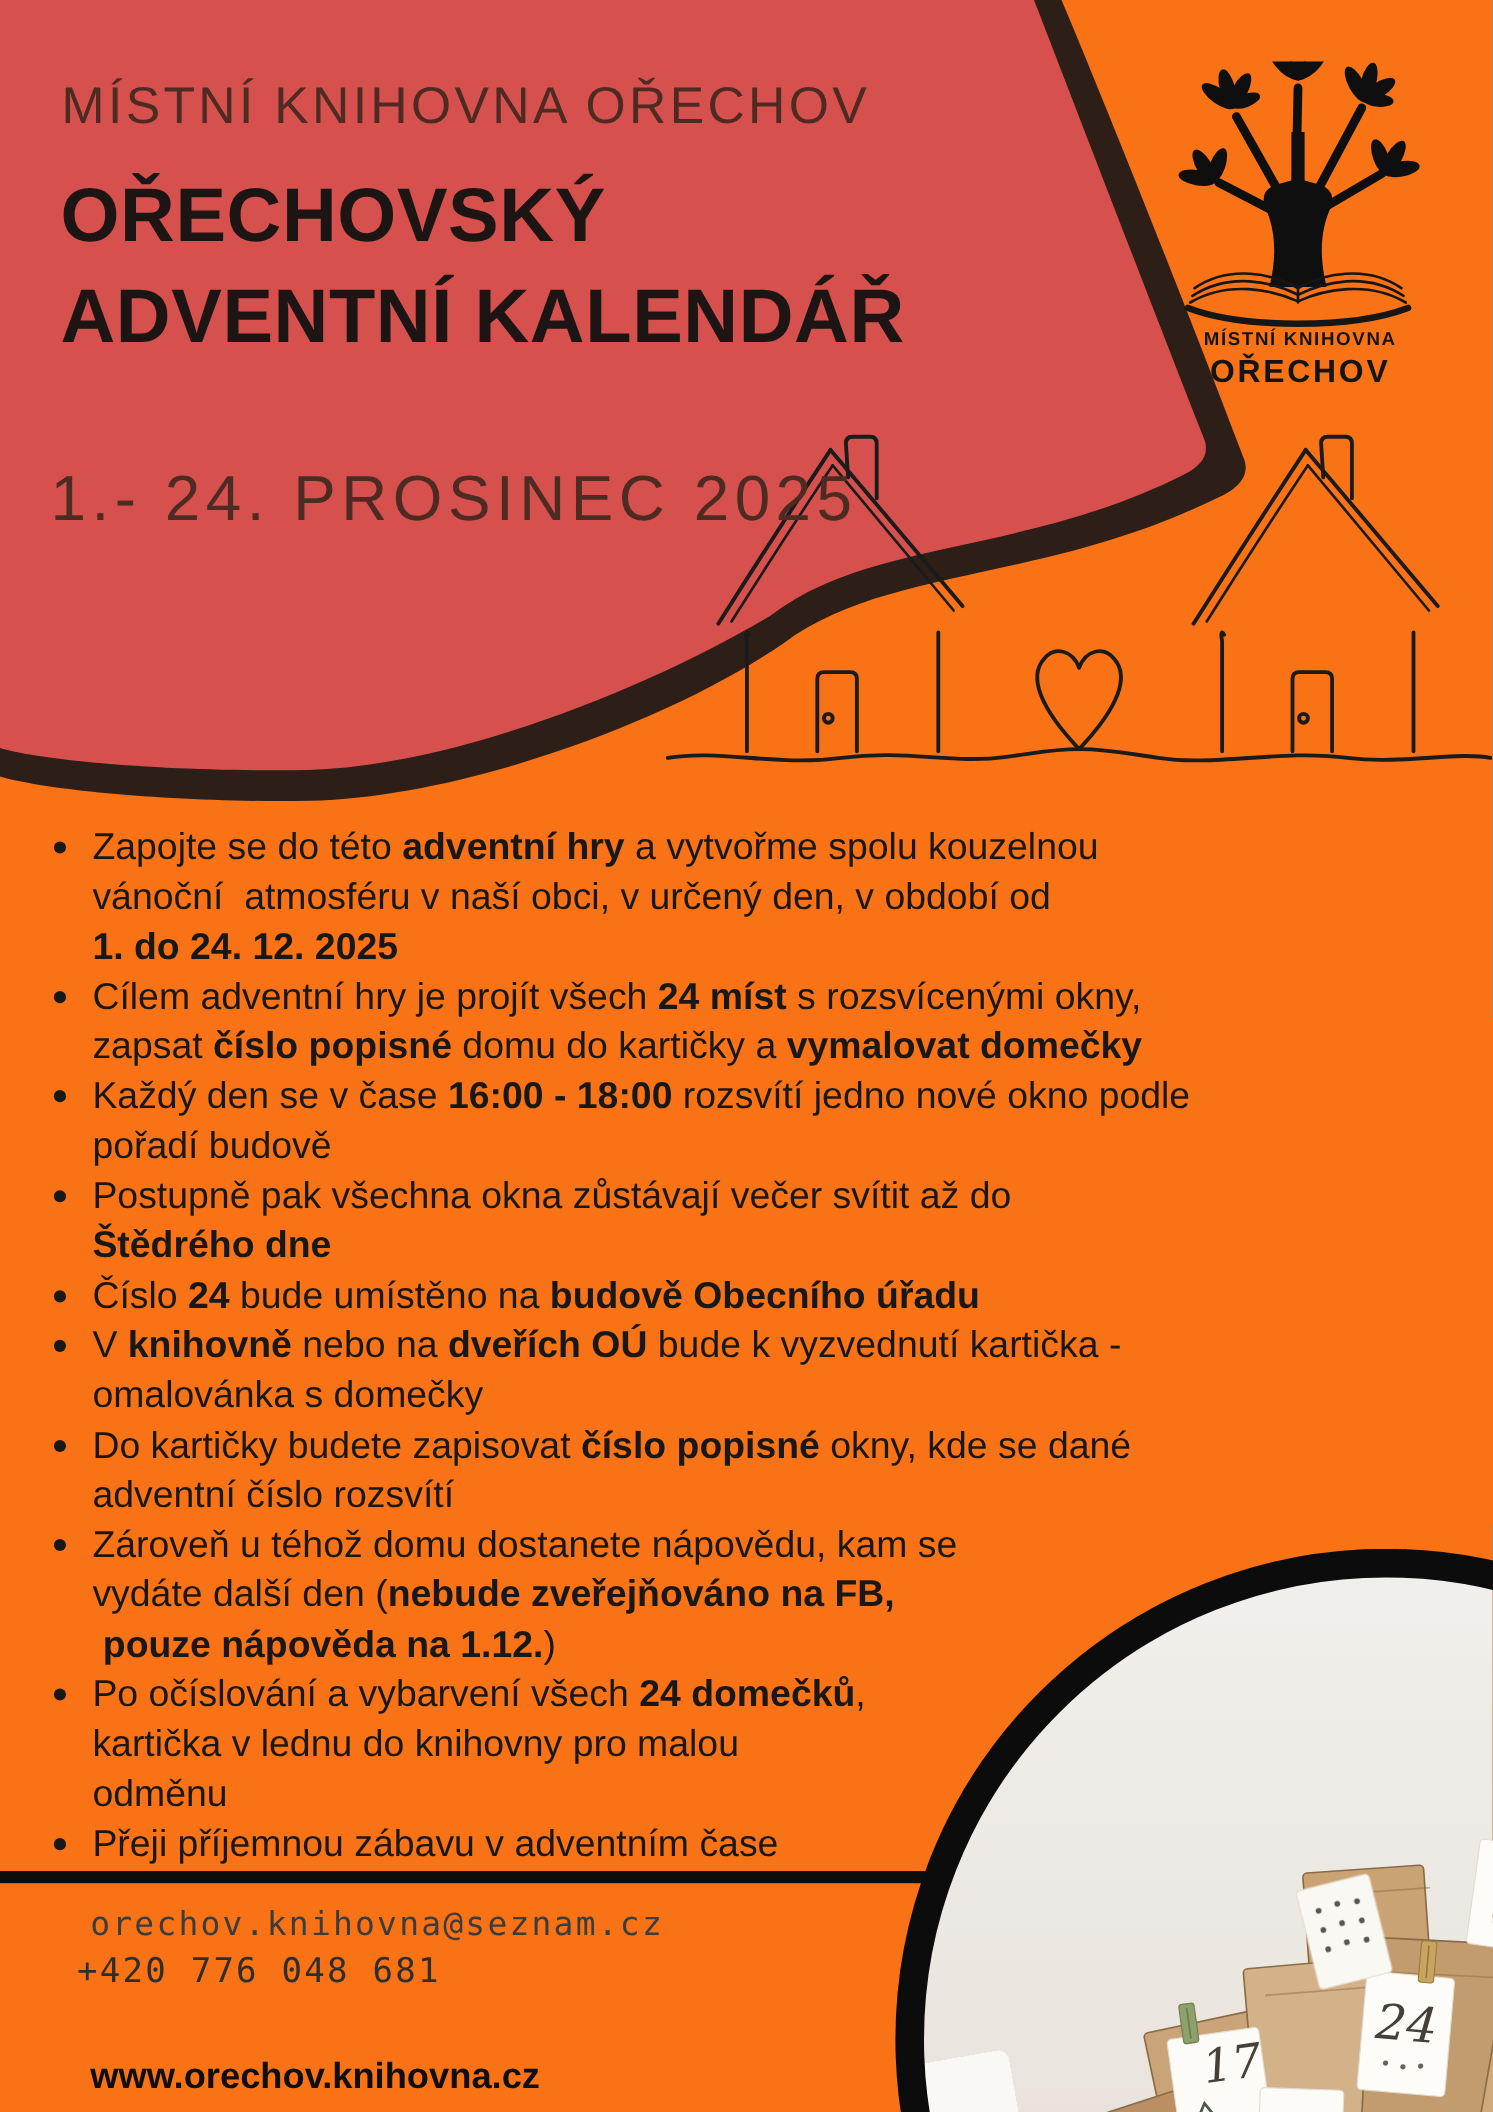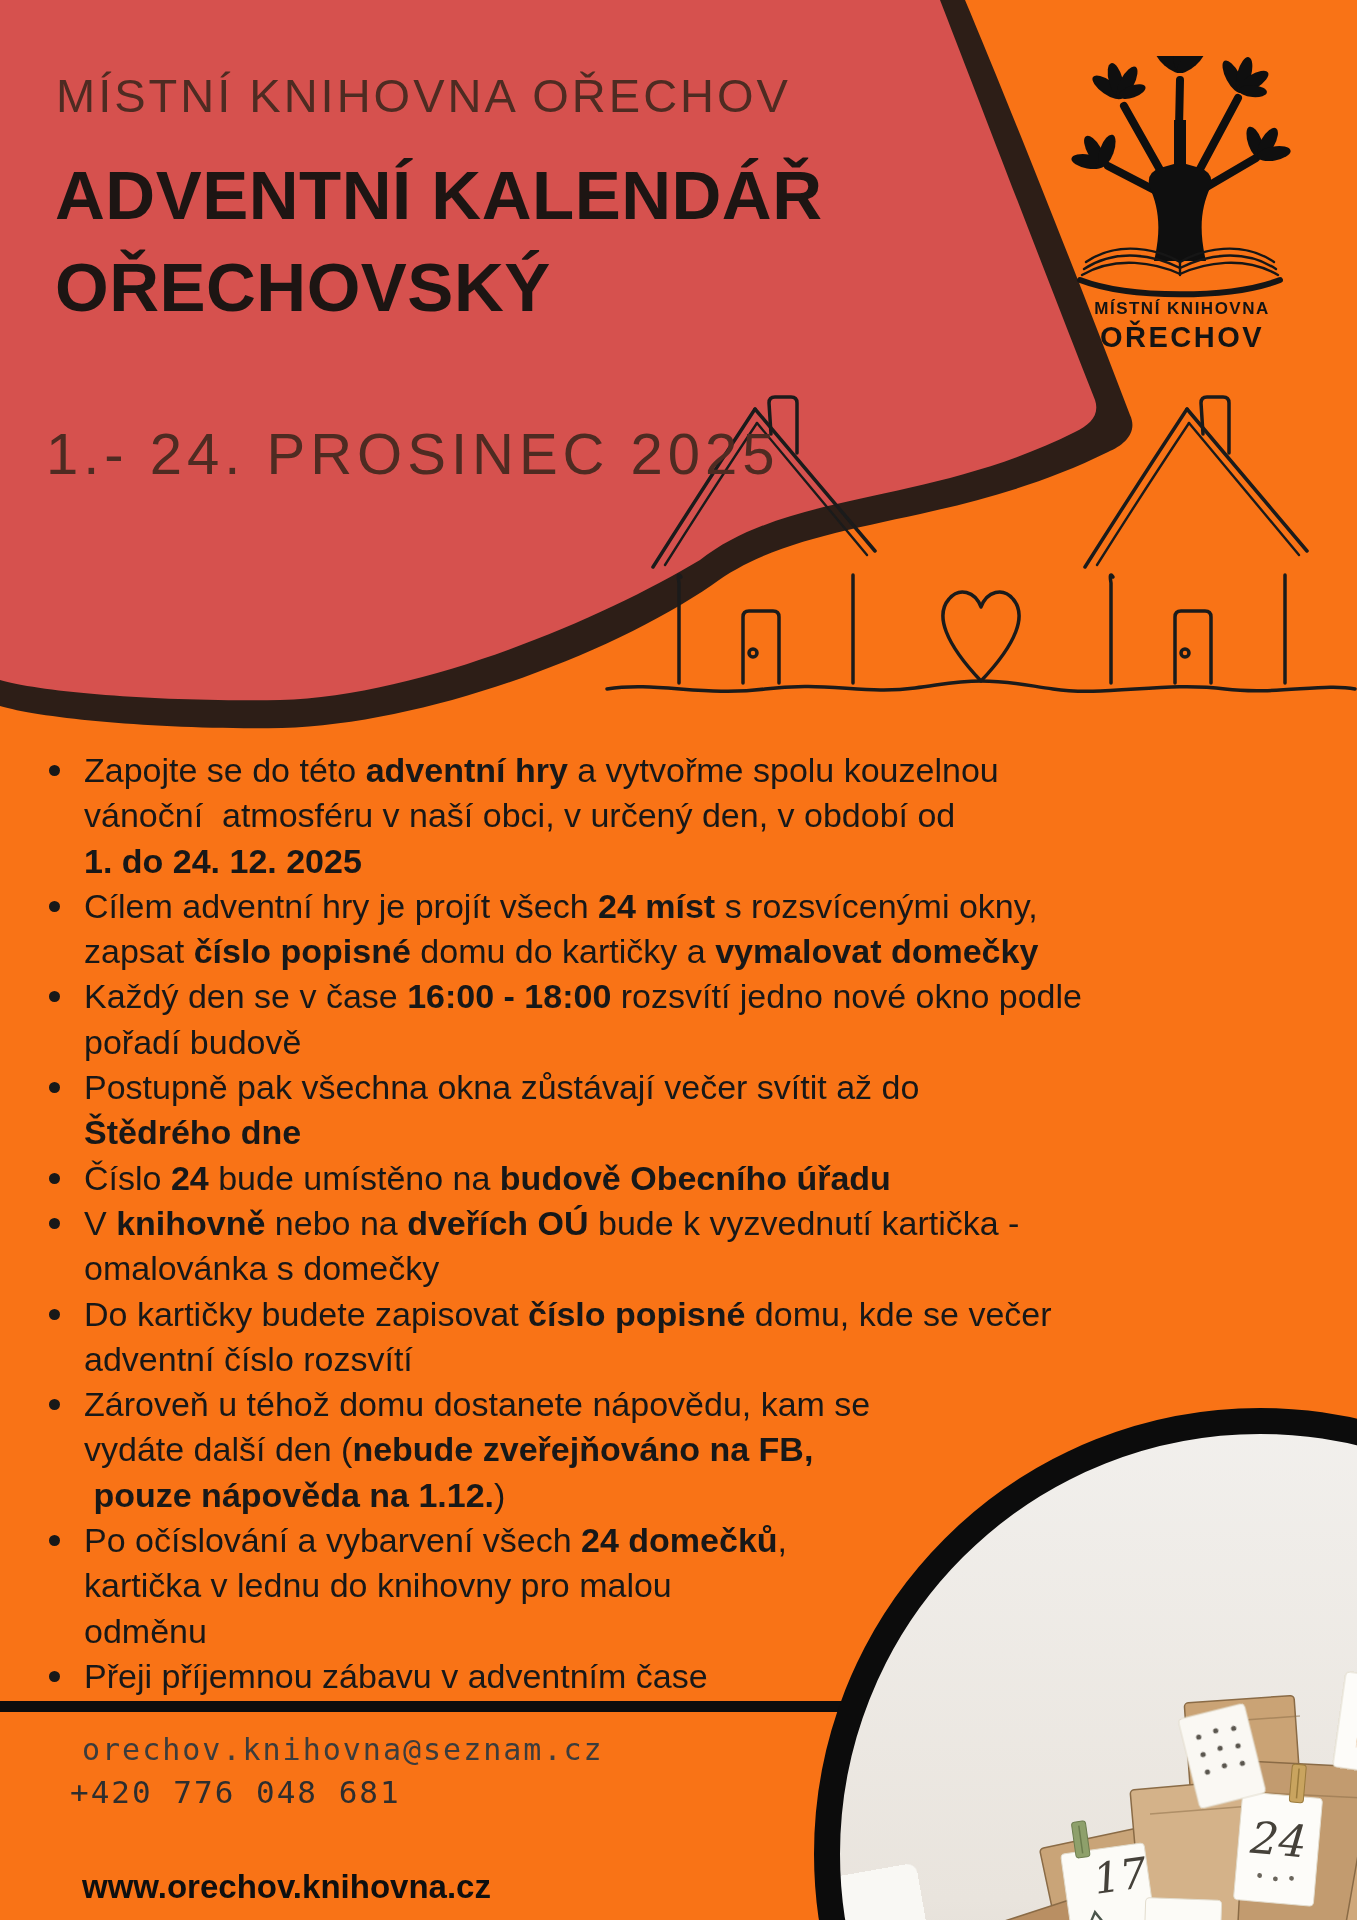--- a/index.html
+++ b/index.html
@@ -84,22 +84,22 @@
              C950,530 805,515 712,585 C610,655 425,724 282,728
              C158,730 40,718 0,706 Z" fill="#2d1e17"></path>
     <path d="M0,0 L940,0 C975,90 1040,260 1095,400 C1100,415 1090,425 1075,432
              C930,505 790,490 700,560 C600,620 420,696 280,700
              C160,702 40,692 0,680 Z" fill="#d6514e"></path>
   </svg>
 
   <div class="header">
     <div class="brand">MÍSTNÍ KNIHOVNA OŘECHOV</div>
     <div class="title">
+      <div>OŘECHOVSKÝ</div>
       <div>ADVENTNÍ KALENDÁŘ</div>
-      <div>OŘECHOVSKÝ</div>
     </div>
     <div class="date-range">1.- 24. PROSINEC 2025</div>
   </div>
 
   <svg class="logo" width="270" height="300" viewBox="0 0 270 300">
     <g fill="#0f0f0f" stroke="none">
 
       <g stroke="#0f0f0f" stroke-width="8" stroke-linecap="round">
         <line x1="118" y1="128" x2="74" y2="50"></line>
         <line x1="128" y1="120" x2="130" y2="24"></line>
@@ -228,21 +228,21 @@
       <div class="bullet-item">
         <span class="dot"></span>
         <div class="blines">
           <div class="bline"><span>V </span><b>knihovně</b><span> nebo na </span><b>dveřích OÚ</b><span> bude k vyzvednutí kartička -</span></div>
           <div class="bline"><span>omalovánka s domečky</span></div>
         </div>
       </div>
       <div class="bullet-item">
         <span class="dot"></span>
         <div class="blines">
-          <div class="bline"><span>Do kartičky budete zapisovat </span><b>číslo popisné</b><span> domu, kde se večer</span></div>
+          <div class="bline"><span>Do kartičky budete zapisovat </span><b>číslo popisné</b><span> okny, kde se dané</span></div>
           <div class="bline"><span>adventní číslo rozsvítí</span></div>
         </div>
       </div>
       <div class="bullet-item">
         <span class="dot"></span>
         <div class="blines">
           <div class="bline"><span>Zároveň u téhož domu dostanete nápovědu, kam se</span></div>
           <div class="bline"><span>vydáte další den (</span><b>nebude zveřejňováno na FB,</b></div>
           <div class="bline"><span> </span><b>pouze nápověda na 1.12.</b><span>)</span></div>
         </div>

